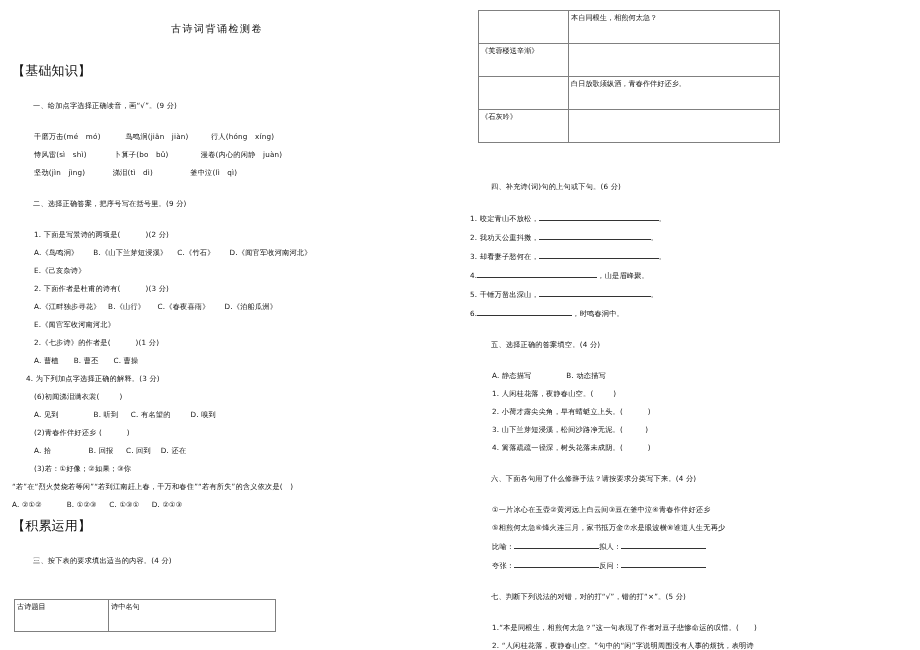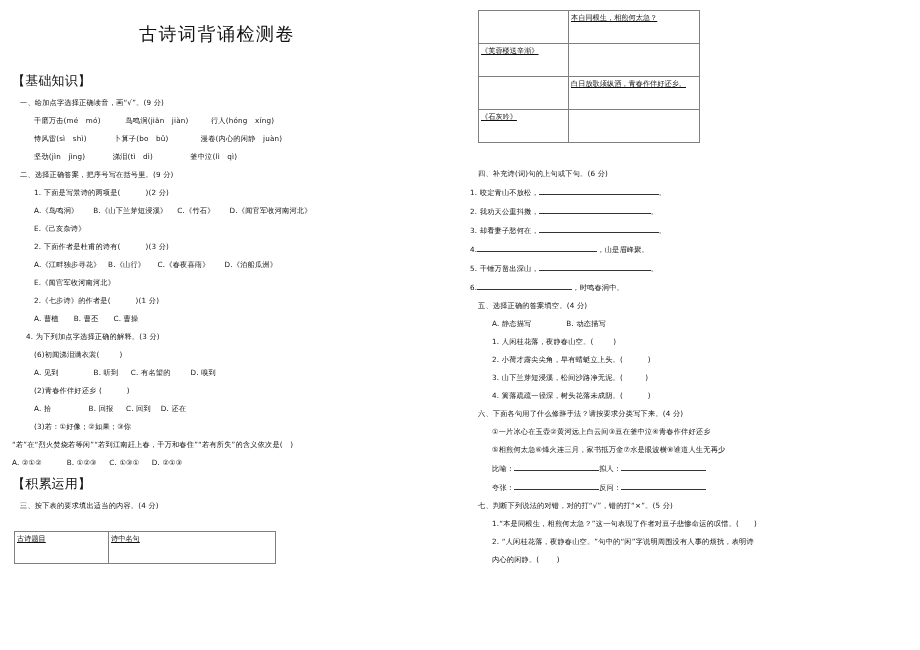--- a/index.html
+++ b/index.html
@@ -25,36 +25,36 @@
     top: 0;
     width: 460px;
     height: 650px;
     box-sizing: border-box;
   }
   #col-left  { left: 0; padding: 0 14px 0 12px; }
   #col-right { left: 460px; padding: 0 14px 0 10px; }
 
   .doc-title {
     text-align: center;
-    font-size: 18px;
+    font-size: 10px;
     font-weight: normal;
     letter-spacing: 1.5px;
     margin: 22px 0 0 0;
     padding-right: 24px;
   }
 
   .sec-head {
     font-size: 13px;
     font-weight: normal;
     margin: 0;
     letter-spacing: .2px;
   }
   .q-head {
     font-size: 7.2px;
-    margin: 0;
+    margin: 13px;
     letter-spacing: .2px;
     text-indent: 8px;
   }
   .line {
     font-size: 7.2px;
     margin: 0;
     letter-spacing: .2px;
     white-space: pre;
   }
   .indent1 { padding-left: 14px; }
@@ -70,26 +70,26 @@
     border-collapse: collapse;
     table-layout: fixed;
     font-size: 7.2px;
   }
   table.grid td {
     border: 1px solid #808080;
     vertical-align: top;
     padding: 2px 1px 0 2px;
     line-height: 10px;
   }
-  #table-poem { width: 222px; margin-left: 8px; text-decoration: underline; }
+  #table-poem { width: 302px; margin-left: 8px; }
   #table-poem td { height: 30px; }
   #table-poem .c1 { width: 86px; }
 
   #table-match { width: 262px; margin-left: 2px; }
-  #table-match td { height: 29px; text-decoration: underline; }
+  #table-match td { height: 29px; }
   #table-match .c1 { width: 90px; }
 
   .blank-line {
     display: inline-block;
     border-bottom: 1px solid #333;
     height: 7px;
     vertical-align: baseline;
   }
   .bl-120 { width: 120px; }
   .bl-112 { width: 112px; }

